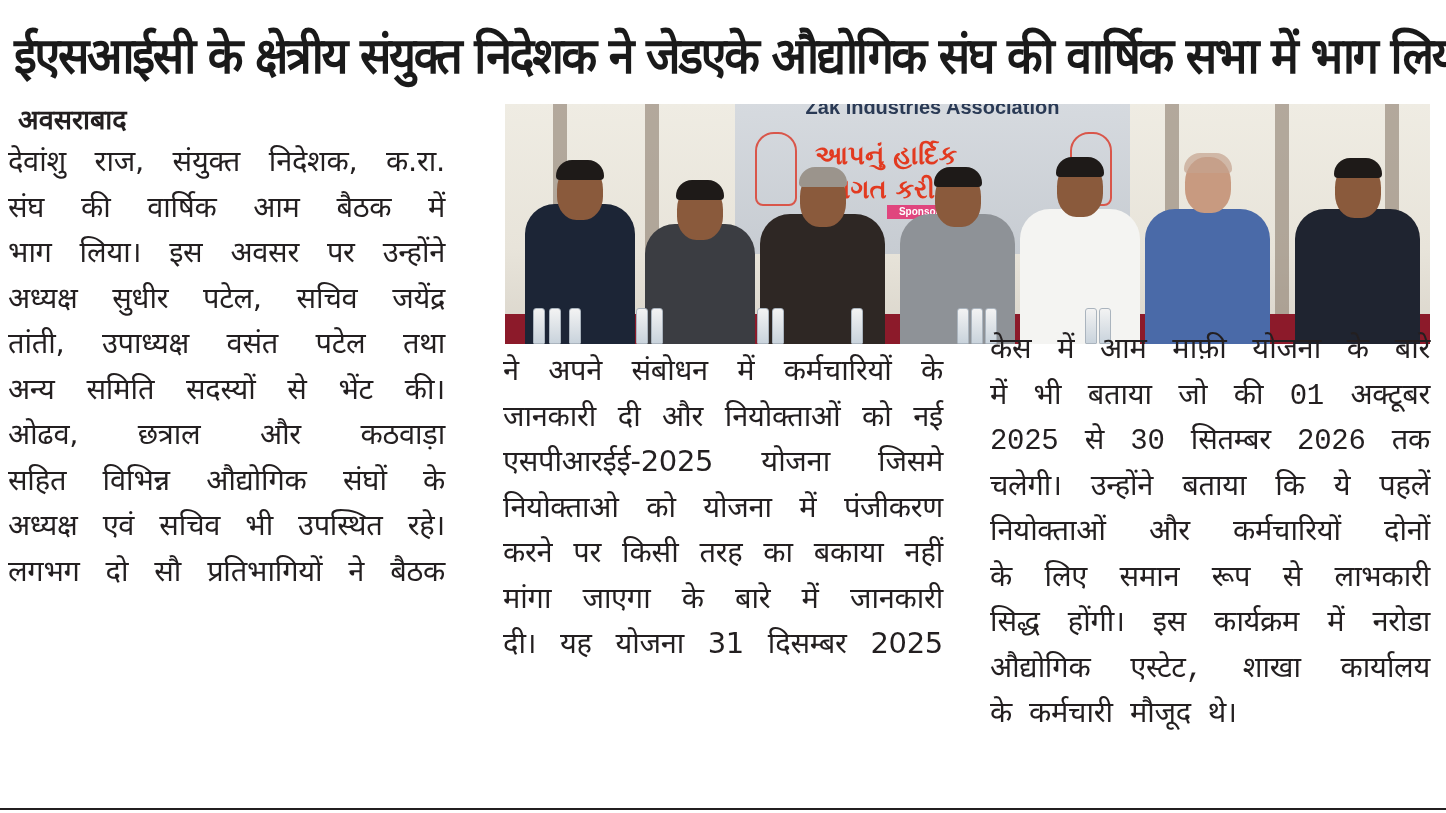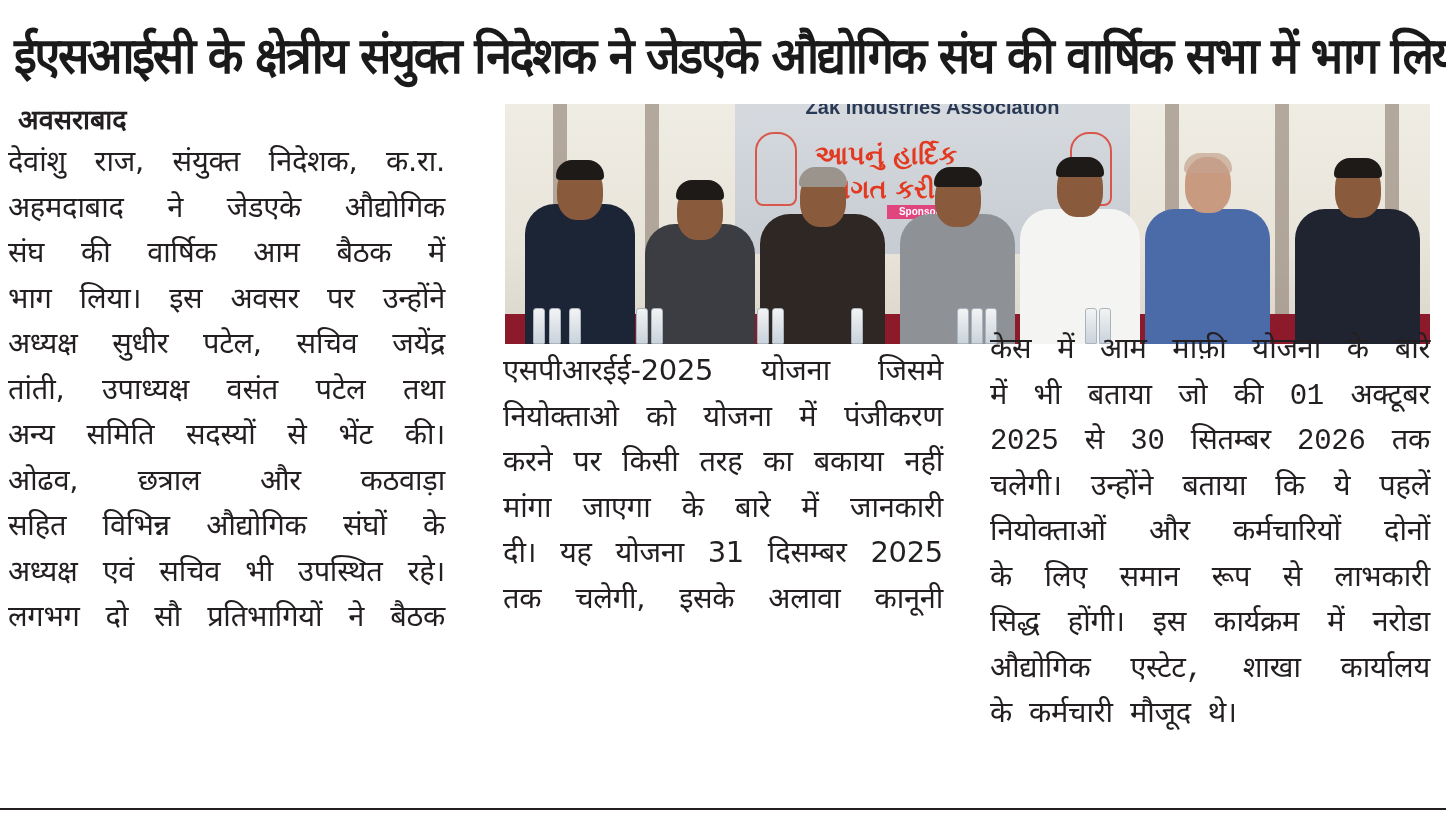--- a/index.html
+++ b/index.html
@@ -97,21 +97,20 @@
 </style>
 </head>
 <body>
 
 <h1 class="headline">ईएसआईसी के क्षेत्रीय संयुक्त निदेशक ने जेडएके औद्योगिक संघ की वार्षिक सभा में भाग लिया</h1>
 
 <div class="dateline">अवसराबाद</div>
 
 <div class="col col-left">
   <span class="ln">देवांशु राज, संयुक्त निदेशक, क.रा.</span>
-  <span class="ln">अहमदाबाद ने जेडएके औद्योगिक</span>
   <span class="ln">संघ की वार्षिक आम बैठक में</span>
   <span class="ln">भाग लिया। इस अवसर पर उन्होंने</span>
   <span class="ln">अध्यक्ष सुधीर पटेल, सचिव जयेंद्र</span>
   <span class="ln">तांती, उपाध्यक्ष वसंत पटेल तथा</span>
   <span class="ln">अन्य समिति सदस्यों से भेंट की।</span>
   <span class="ln">ओढव, छत्राल और कठवाड़ा</span>
   <span class="ln">सहित विभिन्न औद्योगिक संघों के</span>
   <span class="ln">अध्यक्ष एवं सचिव भी उपस्थित रहे।</span>
   <span class="ln">लगभग दो सौ प्रतिभागियों ने बैठक</span>
 </div>
@@ -181,26 +180,27 @@
   <div class="bottle" style="left:267px"></div>
   <div class="bottle" style="left:346px"></div>
   <div class="bottle" style="left:452px"></div>
   <div class="bottle" style="left:466px"></div>
   <div class="bottle" style="left:480px"></div>
   <div class="bottle" style="left:580px"></div>
   <div class="bottle" style="left:594px"></div>
 </div>
 
 <div class="col col-mid">
+  <span class="ln">ने अपने संबोधन में कर्मचारियों के</span>
+  <span class="ln">जानकारी दी और नियोक्ताओं को नई</span>
   <span class="ln">एसपीआरईई-2025 योजना जिसमे</span>
   <span class="ln">नियोक्ताओ को योजना में पंजीकरण</span>
   <span class="ln">करने पर किसी तरह का बकाया नहीं</span>
   <span class="ln">मांगा जाएगा के बारे में जानकारी</span>
   <span class="ln">दी। यह योजना 31 दिसम्बर 2025</span>
-  <span class="ln">तक चलेगी, इसके अलावा कानूनी</span>
 </div>
 
 <div class="col col-right">
   <span class="ln">केस में आम माफ़ी योजना के बारे</span>
   <span class="ln">में भी बताया जो की 01 अक्टूबर</span>
   <span class="ln">2025 से 30 सितम्बर 2026 तक</span>
   <span class="ln">चलेगी। उन्होंने बताया कि ये पहलें</span>
   <span class="ln">नियोक्ताओं और कर्मचारियों दोनों</span>
   <span class="ln">के लिए समान रूप से लाभकारी</span>
   <span class="ln">सिद्ध होंगी। इस कार्यक्रम में नरोडा</span>

